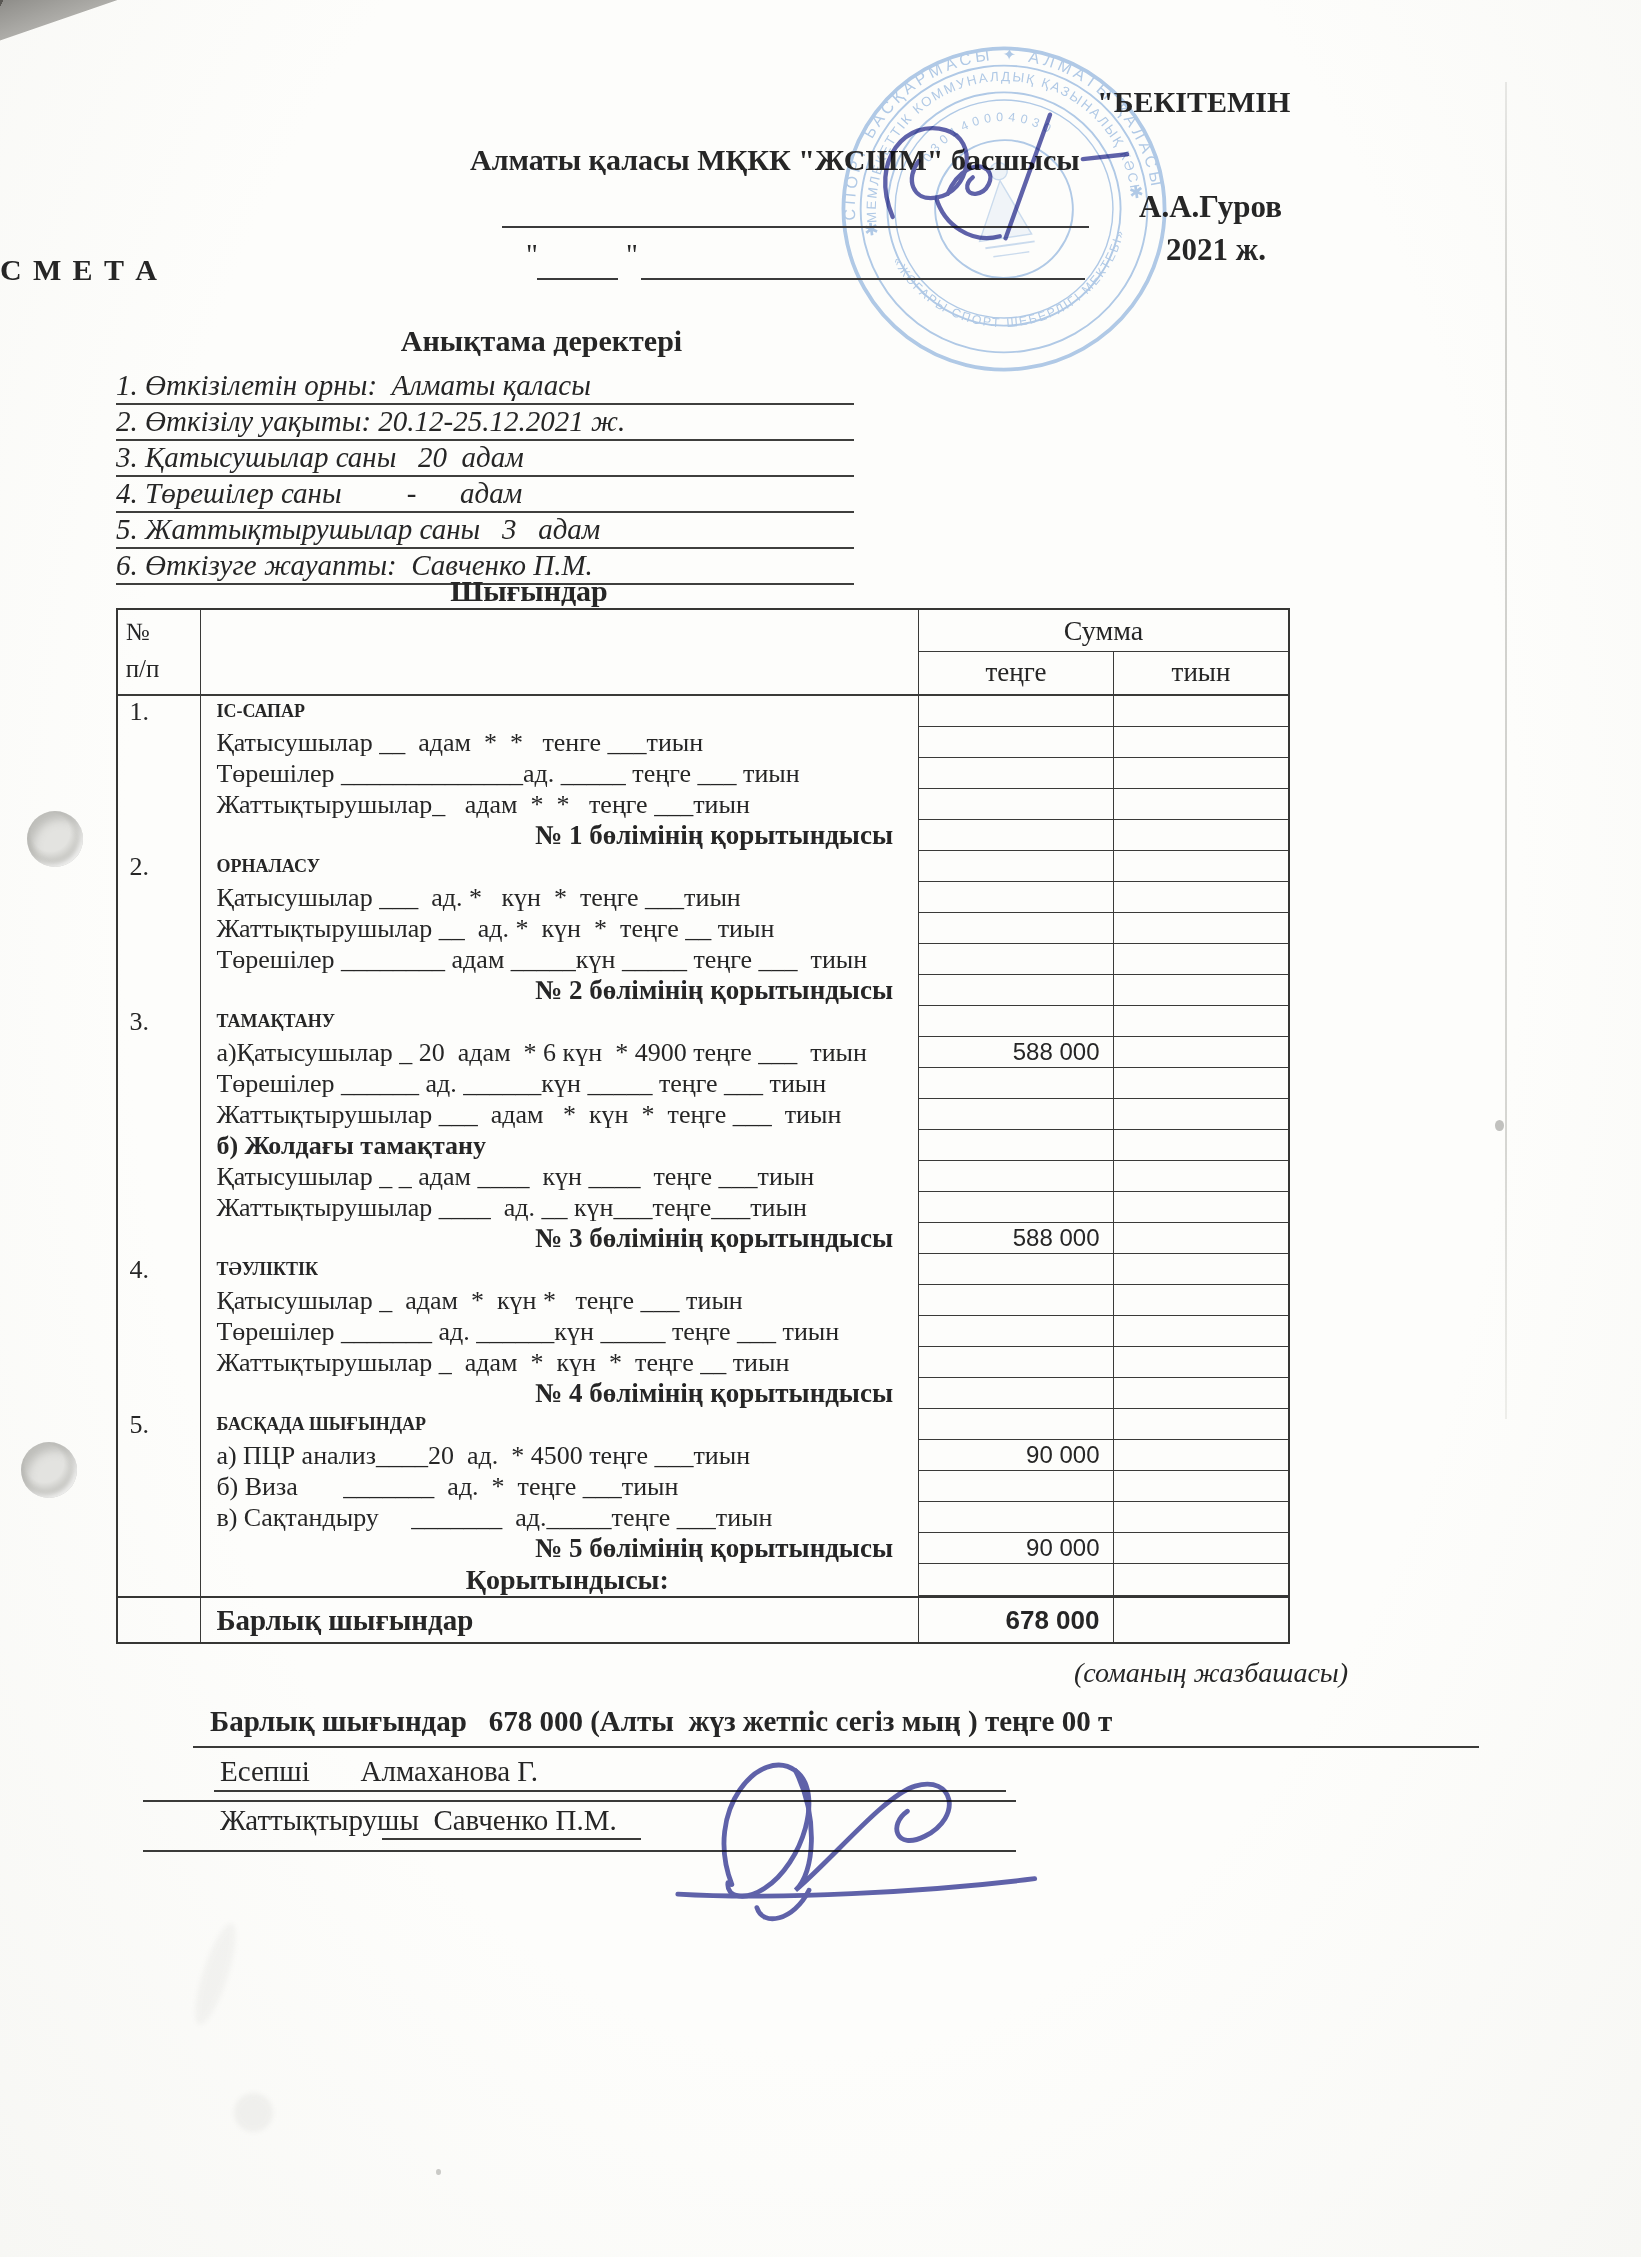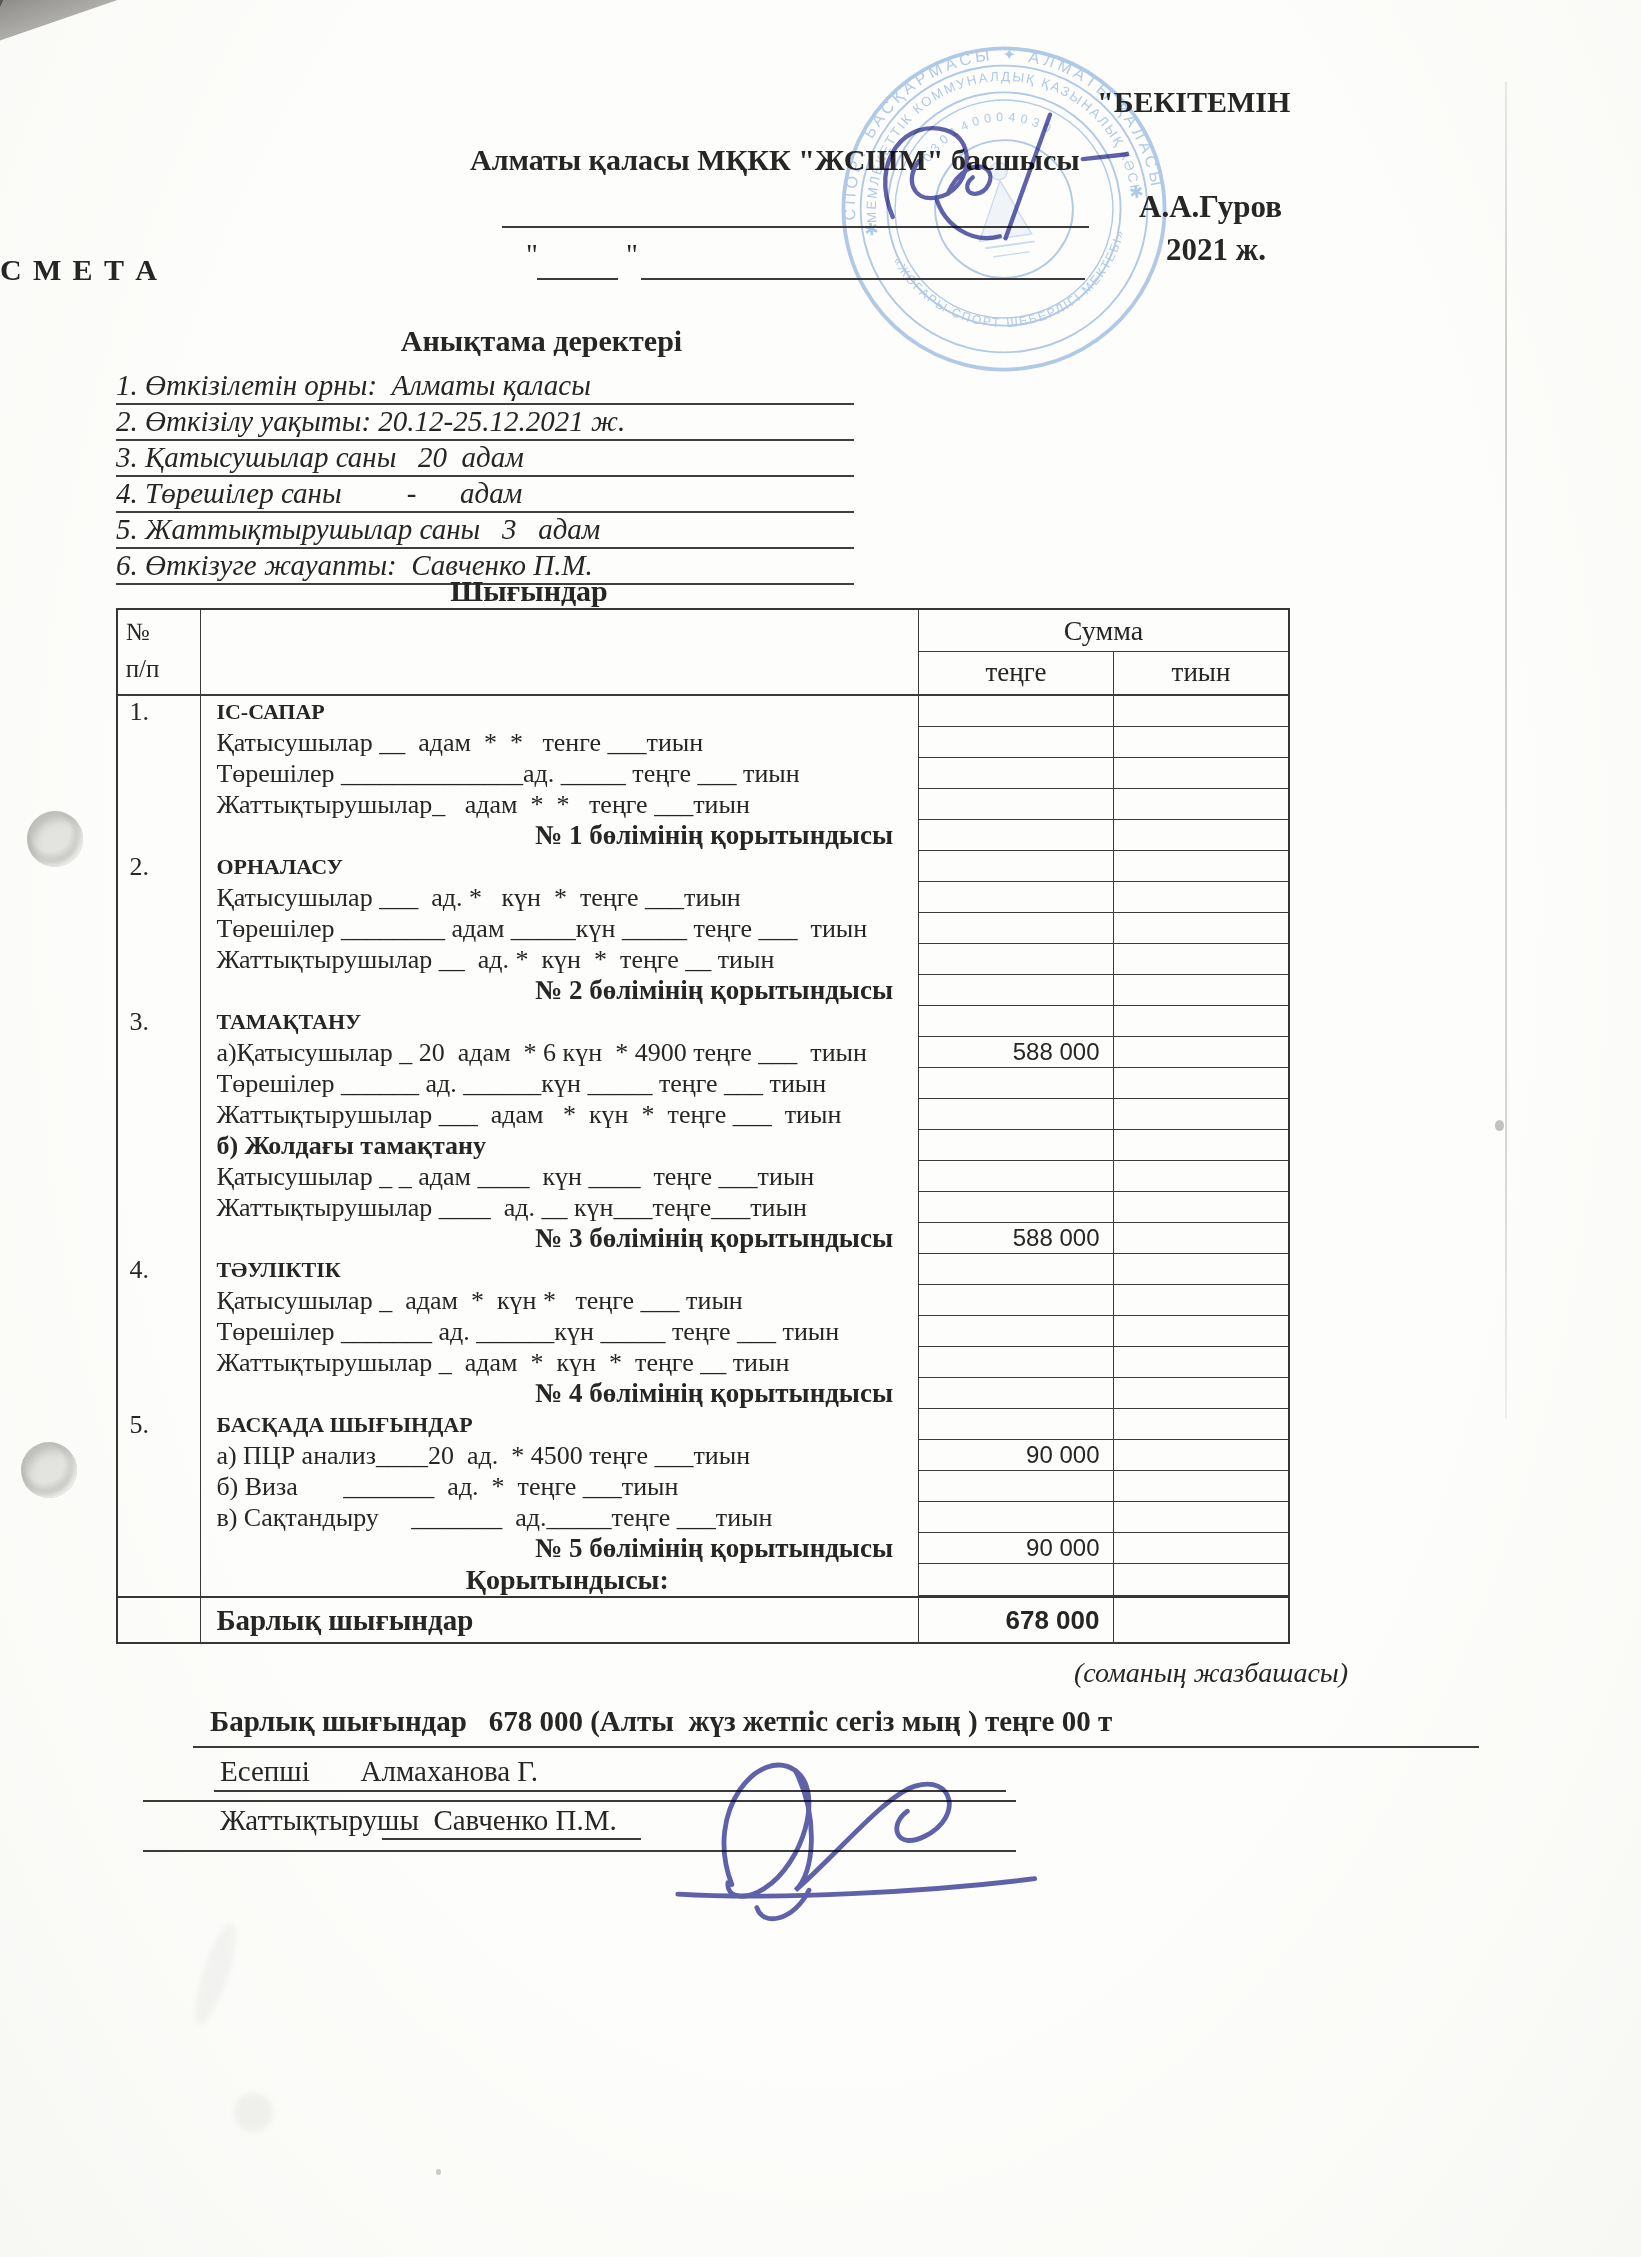--- a/index.html
+++ b/index.html
@@ -58,21 +58,21 @@
   .h-tenge{grid-column:3;border-right:1.9px solid #3a3a38;text-align:center;font-size:27px;line-height:41px;}
   .h-tiyn{grid-column:4;text-align:center;font-size:27px;line-height:41px;}
 
   .trow{display:grid;grid-template-columns:83px 1fr 195px 174px;min-height:31px;}
   .cell{display:flex;align-items:center;}
   .c-num{border-right:1.9px solid #3a3a38;font-size:26px;padding-left:11.6px;}
   .c-desc{border-right:1.9px solid #3a3a38;font-size:26px;padding-left:15.4px;white-space:pre;}
   .c-tenge{border-right:1.9px solid #3a3a38;border-bottom:1.9px solid #3a3a38;justify-content:flex-end;
     padding-right:13.5px;font-family:"Liberation Sans","DejaVu Sans",sans-serif;font-size:24px;}
   .c-tiyn{border-bottom:1.9px solid #3a3a38;}
-  .trow.head .c-desc{font-weight:bold;font-size:22px;}
+  .trow.head .c-desc{font-weight:bold;font-size:18px;}
   .trow.sub .c-desc{font-weight:bold;}
   .trow.total .c-desc{font-weight:bold;justify-content:flex-end;padding-right:25px;font-size:27px;}
   .trow.center .c-desc{font-weight:bold;justify-content:center;font-size:28px;}
   .trow.grand{border-top:2.9px solid #363634;min-height:44px;}
   .trow.grand .c-desc{font-weight:bold;font-size:29px;}
   .trow.grand .c-tenge{font-weight:bold;font-size:26px;}
   .trow.grand .c-tenge,.trow.grand .c-tiyn{border-bottom:none;}
 
   
   .sum-note{left:1074px;top:1657px;font-size:28px;font-style:italic;}
@@ -217,27 +217,27 @@
           <div class="cell c-tiyn"></div>
         </div>
         <div class="trow line">
           <div class="cell c-num"></div>
           <div class="cell c-desc">Қатысушылар ___  ад. *   күн  *  теңге ___тиын</div>
           <div class="cell c-tenge"></div>
           <div class="cell c-tiyn"></div>
         </div>
         <div class="trow line">
           <div class="cell c-num"></div>
+          <div class="cell c-desc">Жаттықтырушылар __  ад. *  күн  *  теңге __ тиын</div>
+          <div class="cell c-tenge"></div>
+          <div class="cell c-tiyn"></div>
+        </div>
+        <div class="trow line">
+          <div class="cell c-num"></div>
           <div class="cell c-desc">Төрешілер ________ адам _____күн _____ теңге ___  тиын</div>
-          <div class="cell c-tenge"></div>
-          <div class="cell c-tiyn"></div>
-        </div>
-        <div class="trow line">
-          <div class="cell c-num"></div>
-          <div class="cell c-desc">Жаттықтырушылар __  ад. *  күн  *  теңге __ тиын</div>
           <div class="cell c-tenge"></div>
           <div class="cell c-tiyn"></div>
         </div>
         <div class="trow total">
           <div class="cell c-num"></div>
           <div class="cell c-desc">№ 2 бөлімінің қорытындысы</div>
           <div class="cell c-tenge"></div>
           <div class="cell c-tiyn"></div>
         </div>
         <div class="trow head">

